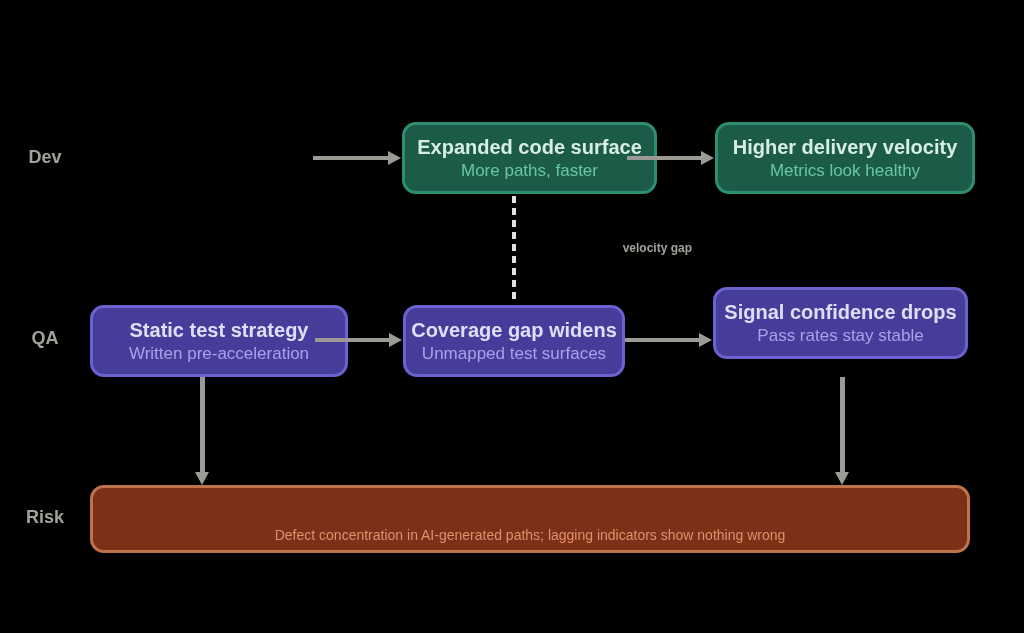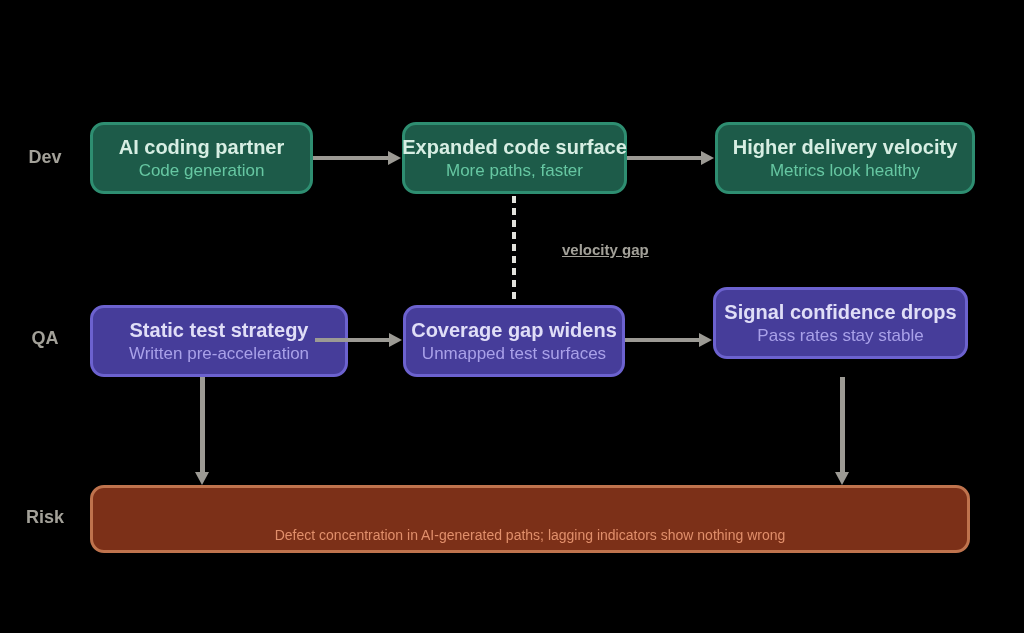--- a/index.html
+++ b/index.html
@@ -63,41 +63,36 @@
     border-top:13px solid var(--arrow);
     border-left:7.5px solid transparent;
     border-right:7.5px solid transparent;
   }
   .dashline{
     position:absolute;width:4px;
     background:repeating-linear-gradient(to bottom, var(--dash) 0 7px, transparent 7px 12px);
   }
   .edge-label{
     position:absolute;
-    font-size:15px;font-weight:700;
+    font-size:12px;font-weight:700;
     color:var(--label);
-    text-align:left;
+    text-align:right;
     white-space:nowrap;
-    text-decoration:underline;
   }
 </style>
 </head>
 <body>
 
 <div class="canvas">
 
   <div class="lane-label" style="top:147px">Dev</div>
   <div class="lane-label" style="top:328px">QA</div>
   <div class="lane-label" style="top:507px">Risk</div>
 
-  <div class="node dev" style="left:90px;top:122px;width:223px;height:72px">
-    <div class="node-title">AI coding partner</div>
-    <div class="node-sub">Code generation</div>
-  </div>
-  <div class="node dev" style="left:402px;top:122px;width:225px;height:72px">
+  <div class="node dev" style="left:402px;top:122px;width:255px;height:72px">
     <div class="node-title">Expanded code surface</div>
     <div class="node-sub">More paths, faster</div>
   </div>
   <div class="node dev" style="left:715px;top:122px;width:260px;height:72px">
     <div class="node-title">Higher delivery velocity</div>
     <div class="node-sub">Metrics look healthy</div>
   </div>
 
   <div class="node qa" style="left:90px;top:305px;width:258px;height:72px">
     <div class="node-title">Static test strategy</div>

